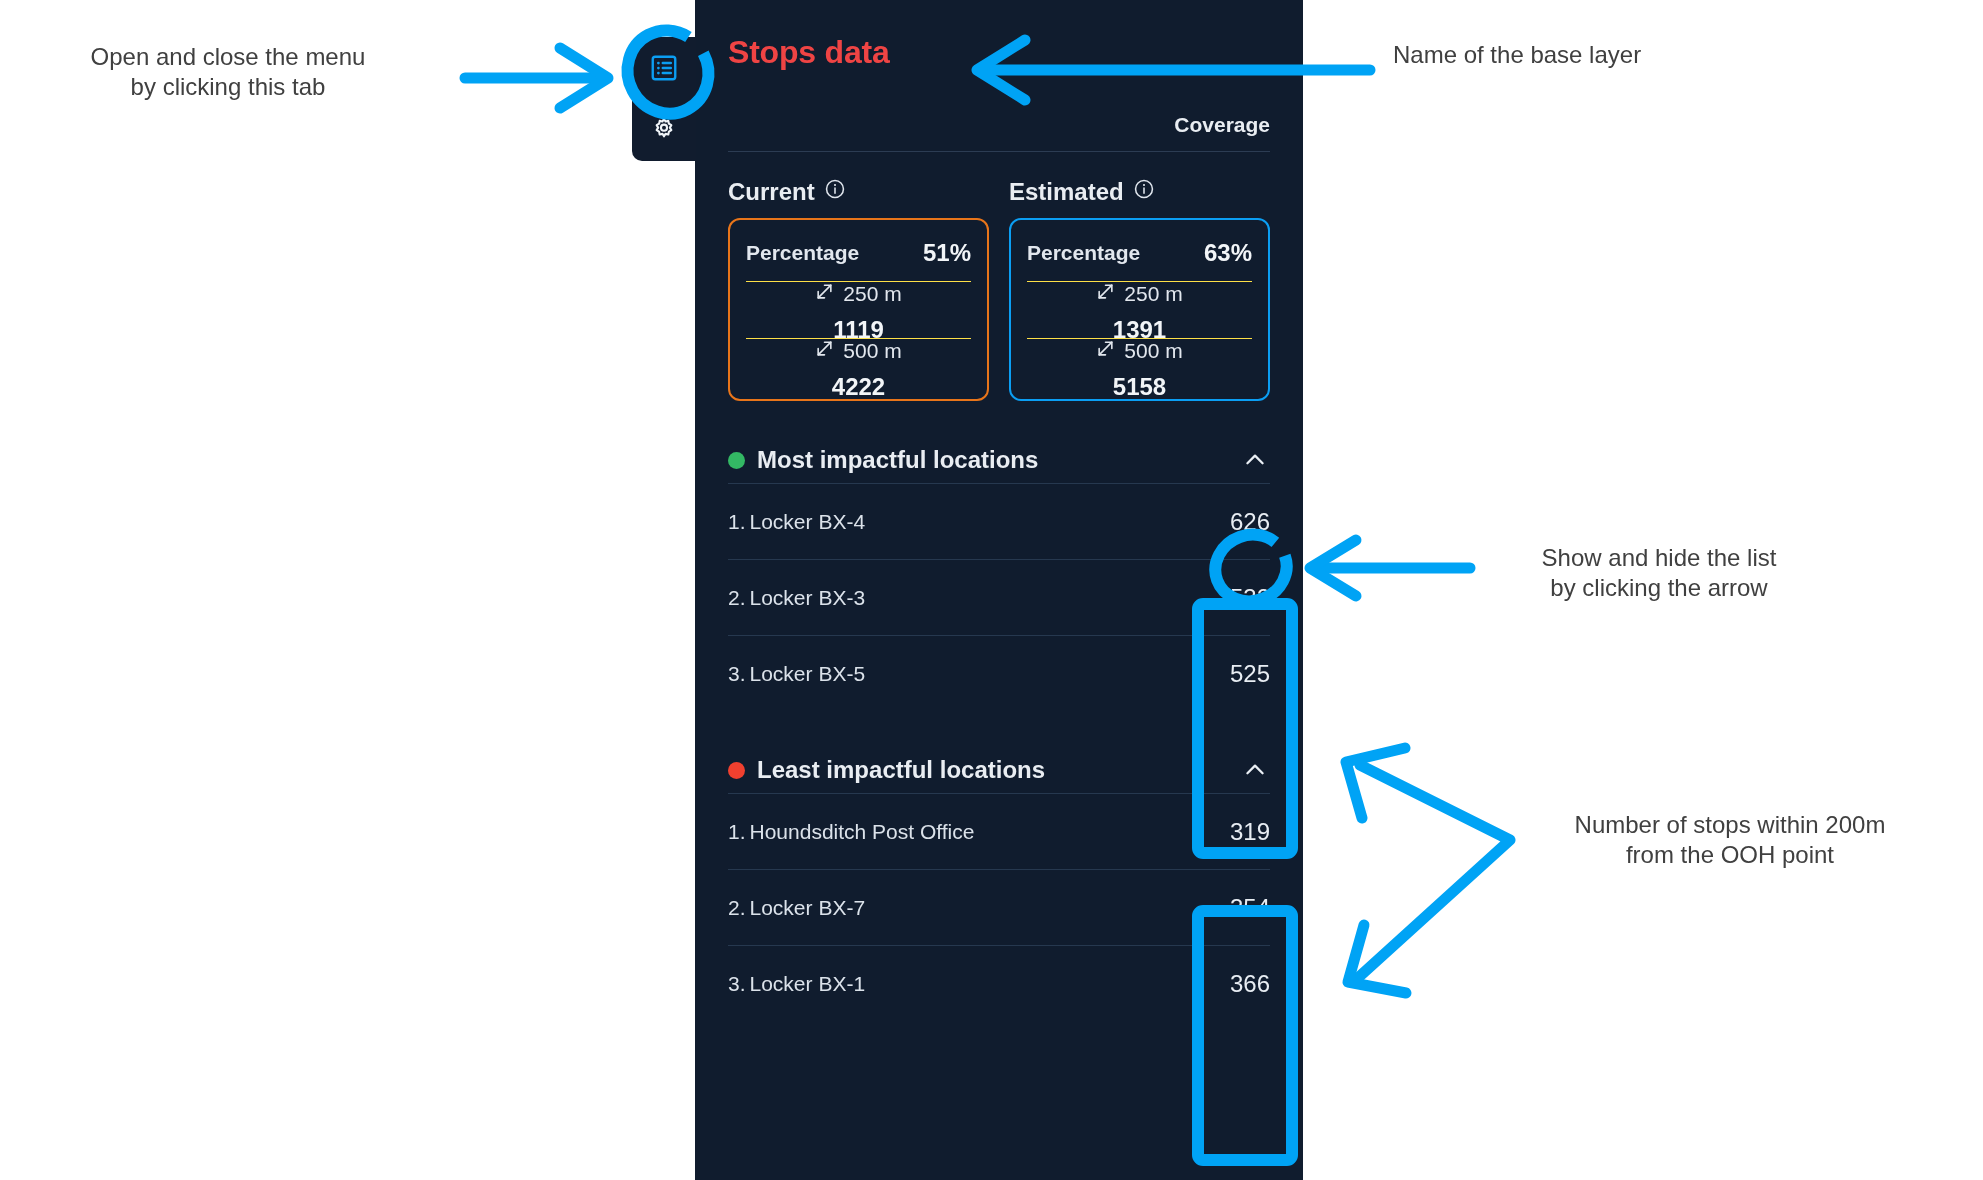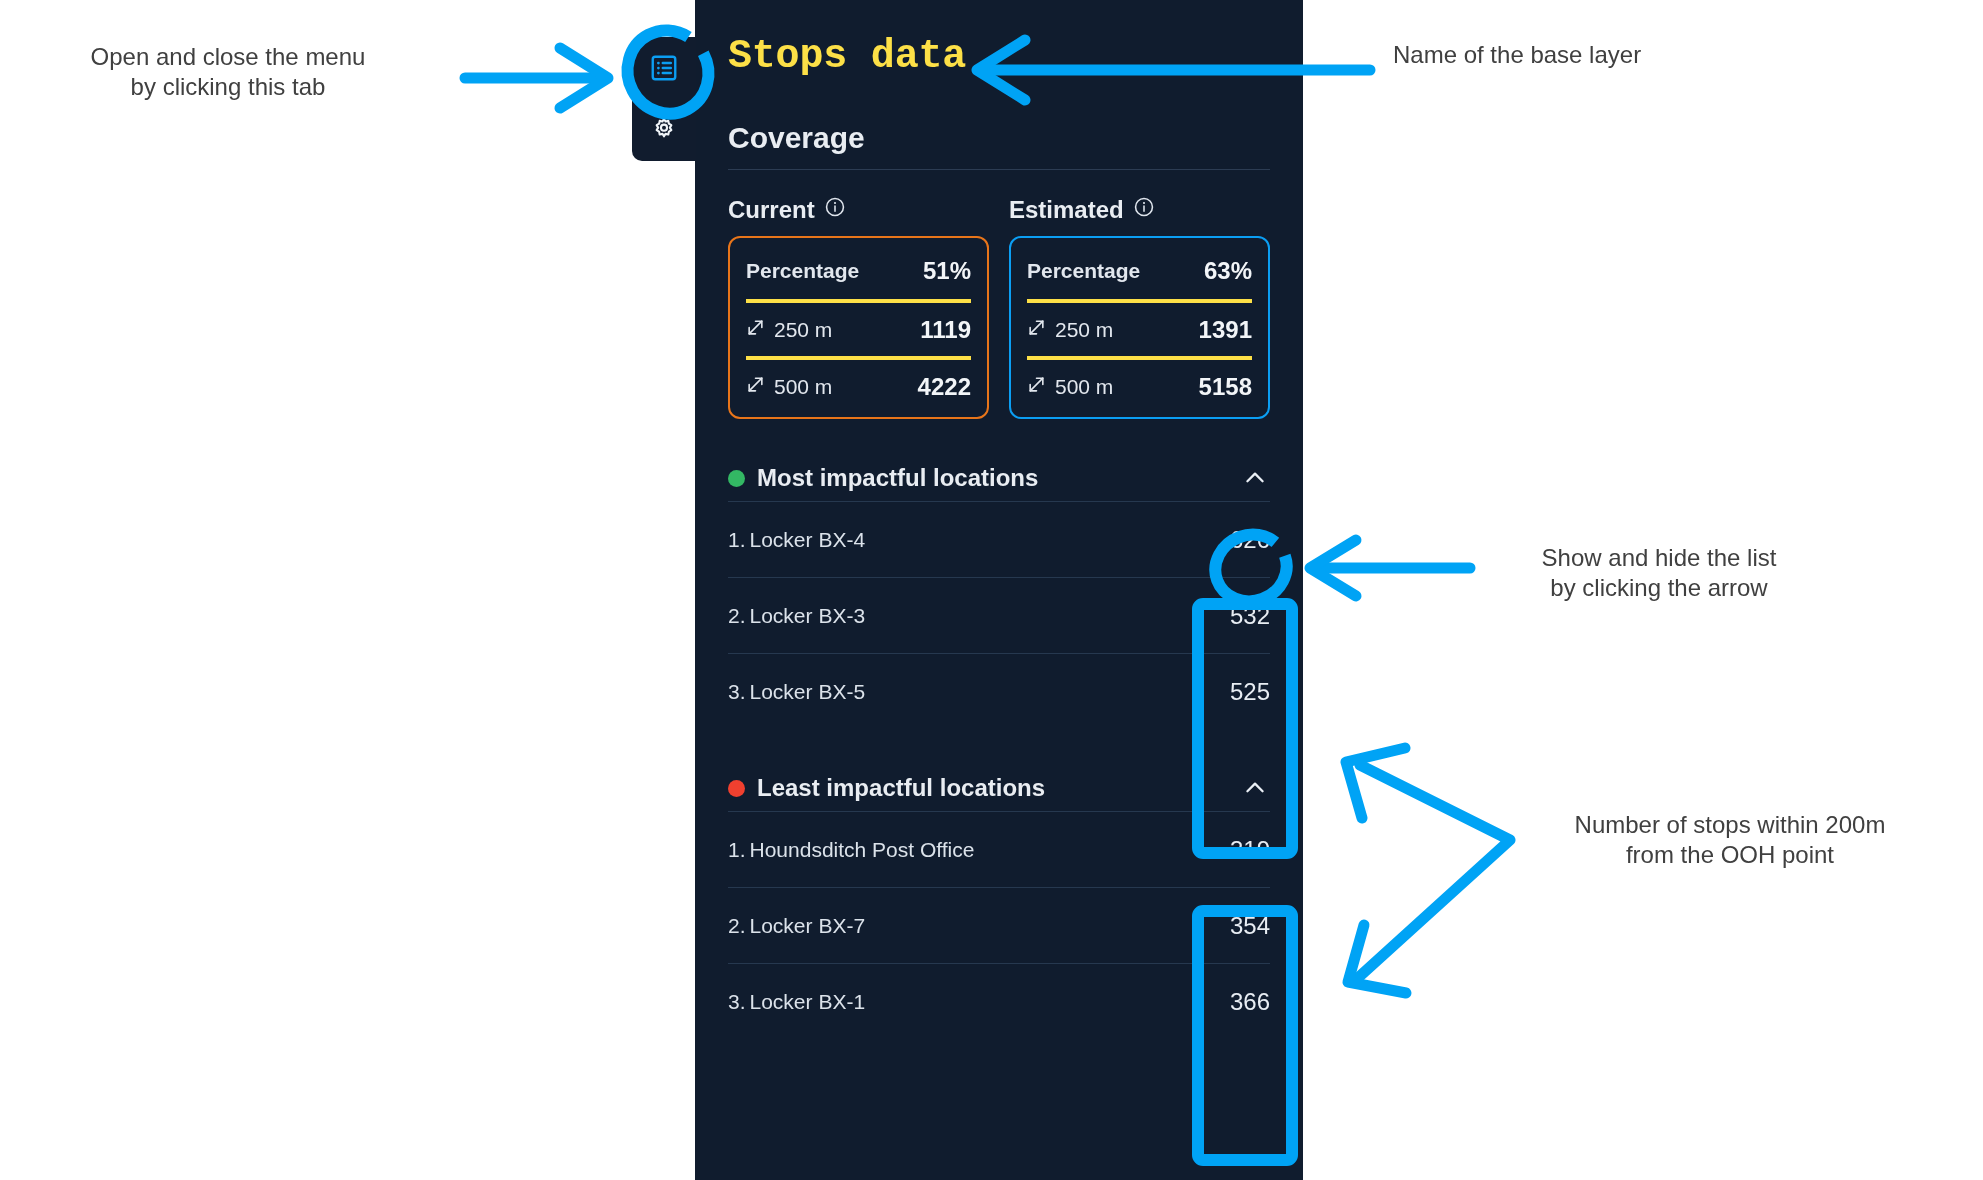--- a/index.html
+++ b/index.html
@@ -33,28 +33,28 @@
   
   .panel {
     position: absolute;
     left: 695px; top: 0;
     width: 608px; height: 1180px;
     background: #101c2e;
     padding: 34px 33px 0 33px;
     z-index: 4;
   }
   .panel-title {
-    font-size: 40px; font-weight: bold; color: #fde047;
+    font-size: 32px; font-weight: bold; color: #ef4444;
     letter-spacing: -0.2px;
     margin-bottom: 42px;
-    font-family: Liberation Mono, monospace;
   }
   .section-heading {
-    font-size: 30px; font-weight: bold; color: #e9edf2;
+    font-size: 21px; font-weight: bold; color: #e9edf2;
     margin-bottom: 14px;
+    text-align: right;
   }
   .rule { height: 1px; background: #2c3c53; width: 100%; }
 
   
   .cov-wrap { display: flex; gap: 20px; margin-top: 26px; }
   .cov-col { flex: 1; min-width: 0; }
   .cov-head {
     display: flex; gap: 9px;
     font-size: 24px; font-weight: bold; color: #e9edf2;
     margin-bottom: 12px;
@@ -65,21 +65,21 @@
     border: 2px solid #e8751a;
     border-radius: 12px;
     padding: 4px 16px 4px 16px;
   }
   .cov-card.blue { border-color: #0b9ef3; }
   .cov-row {
     display: flex; align-items: center; justify-content: space-between;
     height: 57px;
     gap: 10px;
   }
-  .cov-row + .cov-row { border-top: 4px solid #fde047; }
+  .cov-row + .cov-row { border-top: 1px solid #fde047; flex-direction: column; }
   .cov-label {
     display: flex; align-items: center; gap: 9px;
     font-size: 21px; color: #e2e7ee; white-space: nowrap;
   }
   .cov-label.bold { font-weight: bold; }
   .cov-val {
     font-size: 24px; font-weight: bold; color: #f2f5f8;
     white-space: nowrap;
   }
   .arrow-icon { flex: 0 0 auto; }

